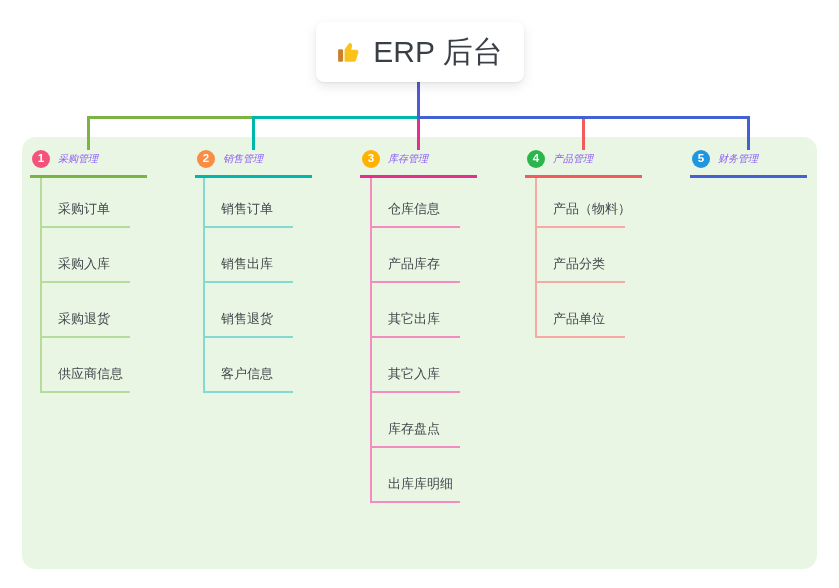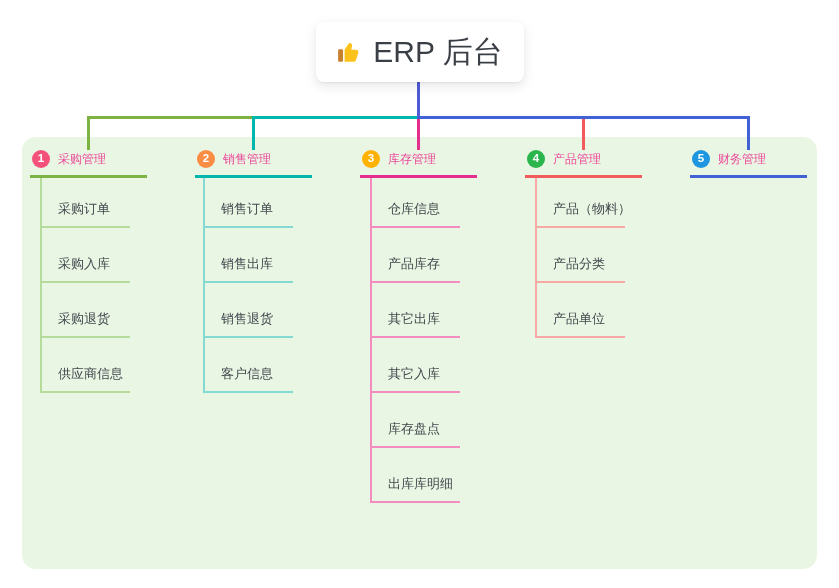--- a/index.html
+++ b/index.html
@@ -30,21 +30,21 @@
   .branch-head{
     box-sizing:border-box;height:30px;width:117px;
     display:flex;align-items:center;gap:8px;padding:0 0 5px 2px;
     border-bottom:3px solid #999;
   }
   .badge{
     flex:0 0 auto;width:18px;height:18px;border-radius:50%;
     display:flex;align-items:center;justify-content:center;
     color:#ffffff;font-size:11.5px;font-weight:bold;line-height:1;
   }
-  .branch-label{font-size:12px;color:#ec4899;white-space:nowrap;}
+  .branch-label{font-size:10px;color:#8b5cf6;white-space:nowrap;font-style:italic;}
   .children{
     margin-left:10px;border-left:2px solid #ccc;width:max-content;
   }
   .child{
     position:relative;height:55px;width:max-content;min-width:88px;
     padding-right:24px;border-bottom:2px solid #ccc;box-sizing:border-box;
   }
   .child:first-child{height:50px;}
   .child .child-label{
     position:absolute;left:16px;bottom:8px;

